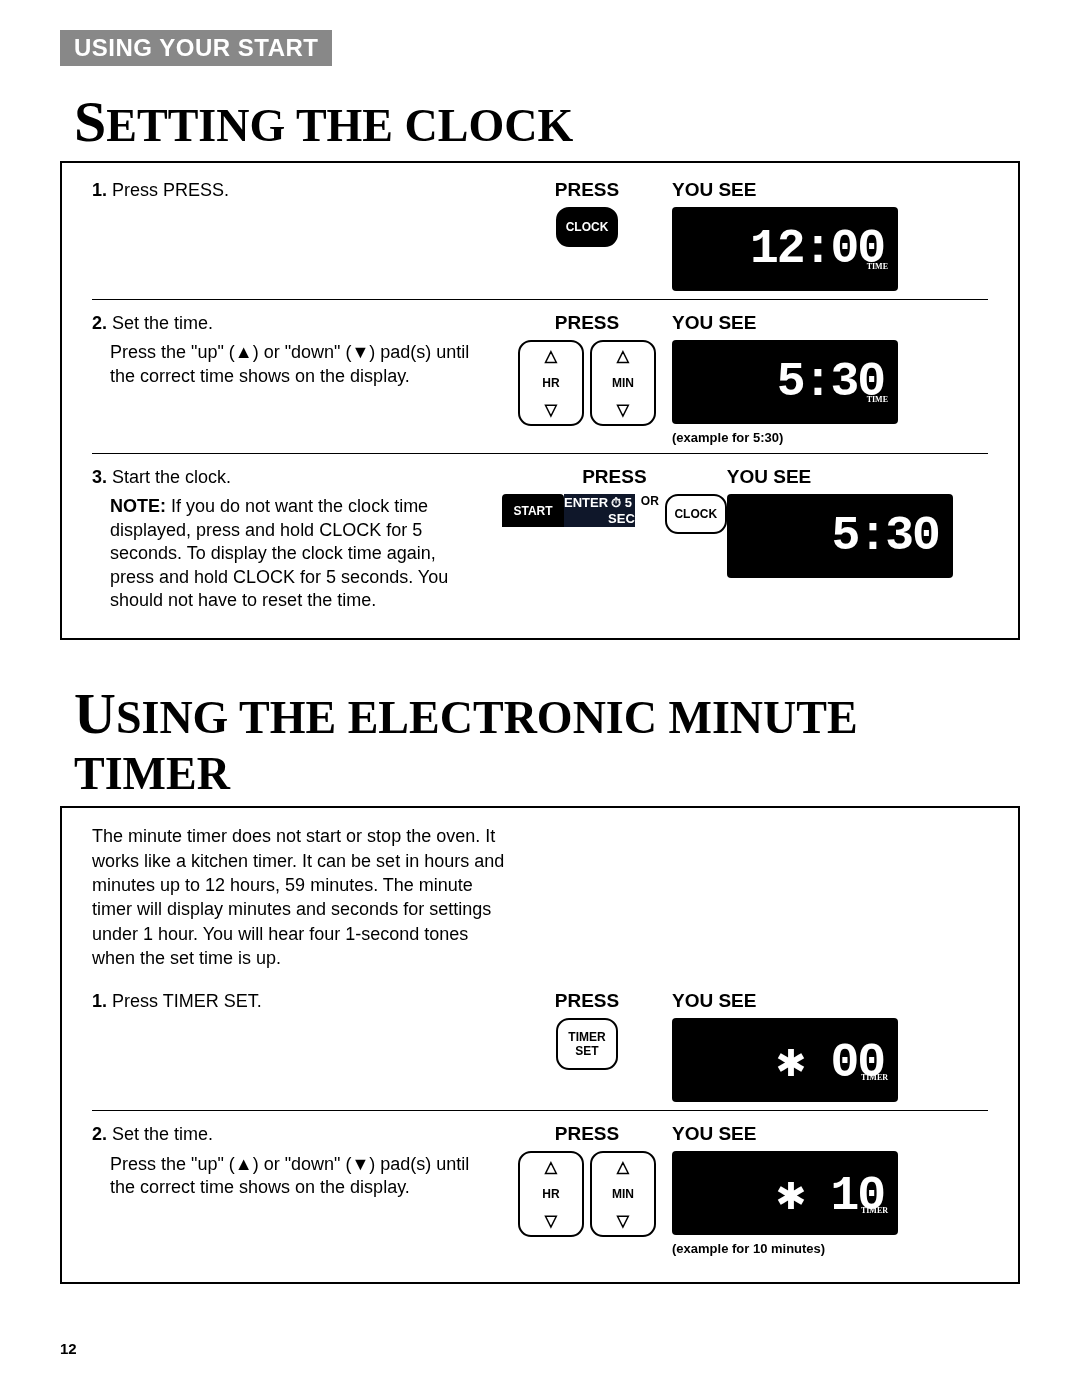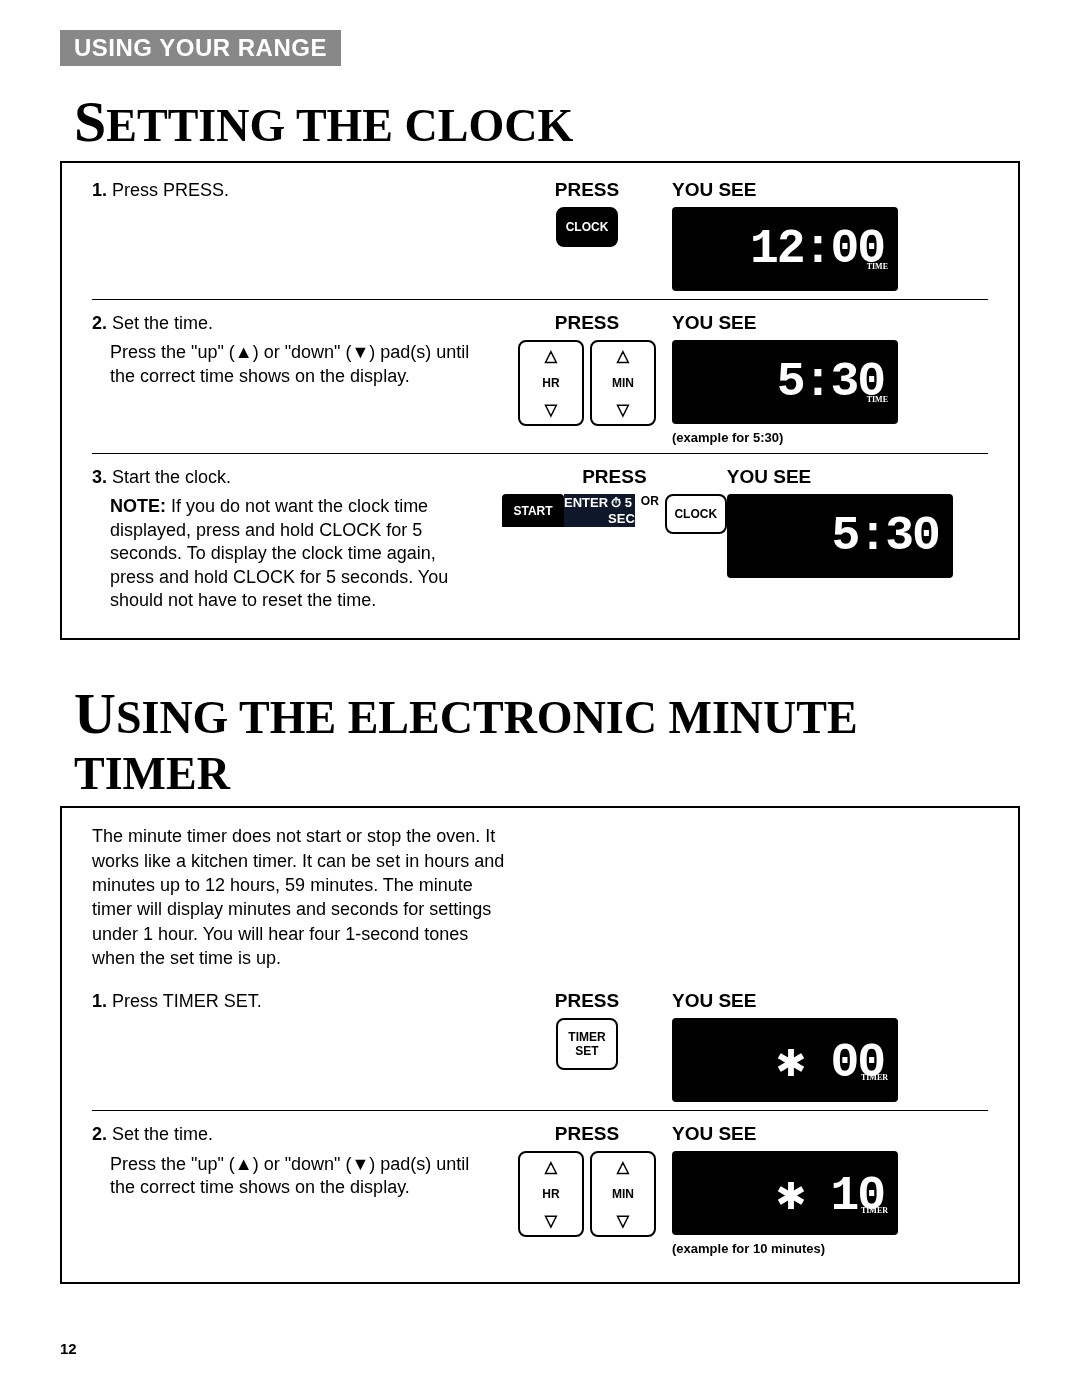--- a/index.html
+++ b/index.html
@@ -15,40 +15,40 @@
 .col-instr .sub{margin:6px 0 0 18px}
 .col-press{flex:0 0 170px;text-align:center}
 .col-see{flex:1;text-align:left}
 .hdr{font-weight:900;font-family:Arial,sans-serif;font-size:19px;margin-bottom:6px}
 .hdr-see{margin-left:0}
 .intro{font-size:18px;line-height:1.35;margin-bottom:20px;max-width:420px}
 .note{font-size:13px;font-weight:700;margin-top:6px}
 .page-num{position:absolute;left:60px;bottom:40px;font-weight:700;font-size:15px}
 
 
-.btn{border:2.5px solid #000;border-radius:8px;display:inline-flex;flex-direction:column;align-items:center;justify-content:center;padding:4px 6px;font-weight:900;font-size:12px;min-width:46px;min-height:28px}
+.btn{border:2.5px solid #000;border-radius:13px;display:inline-flex;flex-direction:column;align-items:center;justify-content:center;padding:4px 6px;font-weight:900;font-size:12px;min-width:46px;min-height:28px}
 .btn-filled{background:#000;color:#fff}
 .btn-stacked{min-height:70px;justify-content:space-between;padding:6px 8px}
 .arrow{font-size:16px;line-height:1}
 .btn-pair{display:inline-flex;gap:6px}
 .or-text{font-weight:900;font-size:12px;margin:0 6px;vertical-align:middle}
 .start-stack{display:inline-flex;flex-direction:row}
 .start-stack .sm{font-size:13px;font-weight:900;background:#0f172a;color:#fff;text-align:center;padding:1px 0}
 
 
 .display{background:#000;color:#fff;border-radius:4px;width:226px;height:84px;position:relative;font-family:'Courier New',monospace;display:flex;align-items:center;justify-content:flex-end;padding-right:14px;box-sizing:border-box}
 .display .digits{font-size:48px;font-weight:700;letter-spacing:-2px}
 .display .label{position:absolute;right:10px;bottom:20px;font-size:8px;font-weight:700;font-family:Liberation Serif, serif}
 </style>
 </head>
 <body>
 
 <div class="page">
 
-  <div class="section-bar">USING YOUR RANGE</div>
+  <div class="section-bar">USING YOUR START</div>
 
   
   <div class="big-heading">
     <span class="cap">S</span><span>ETTING THE CLOCK</span>
   </div>
 
   <div class="box">
 
     <div class="row">
       <div class="col-instr">

